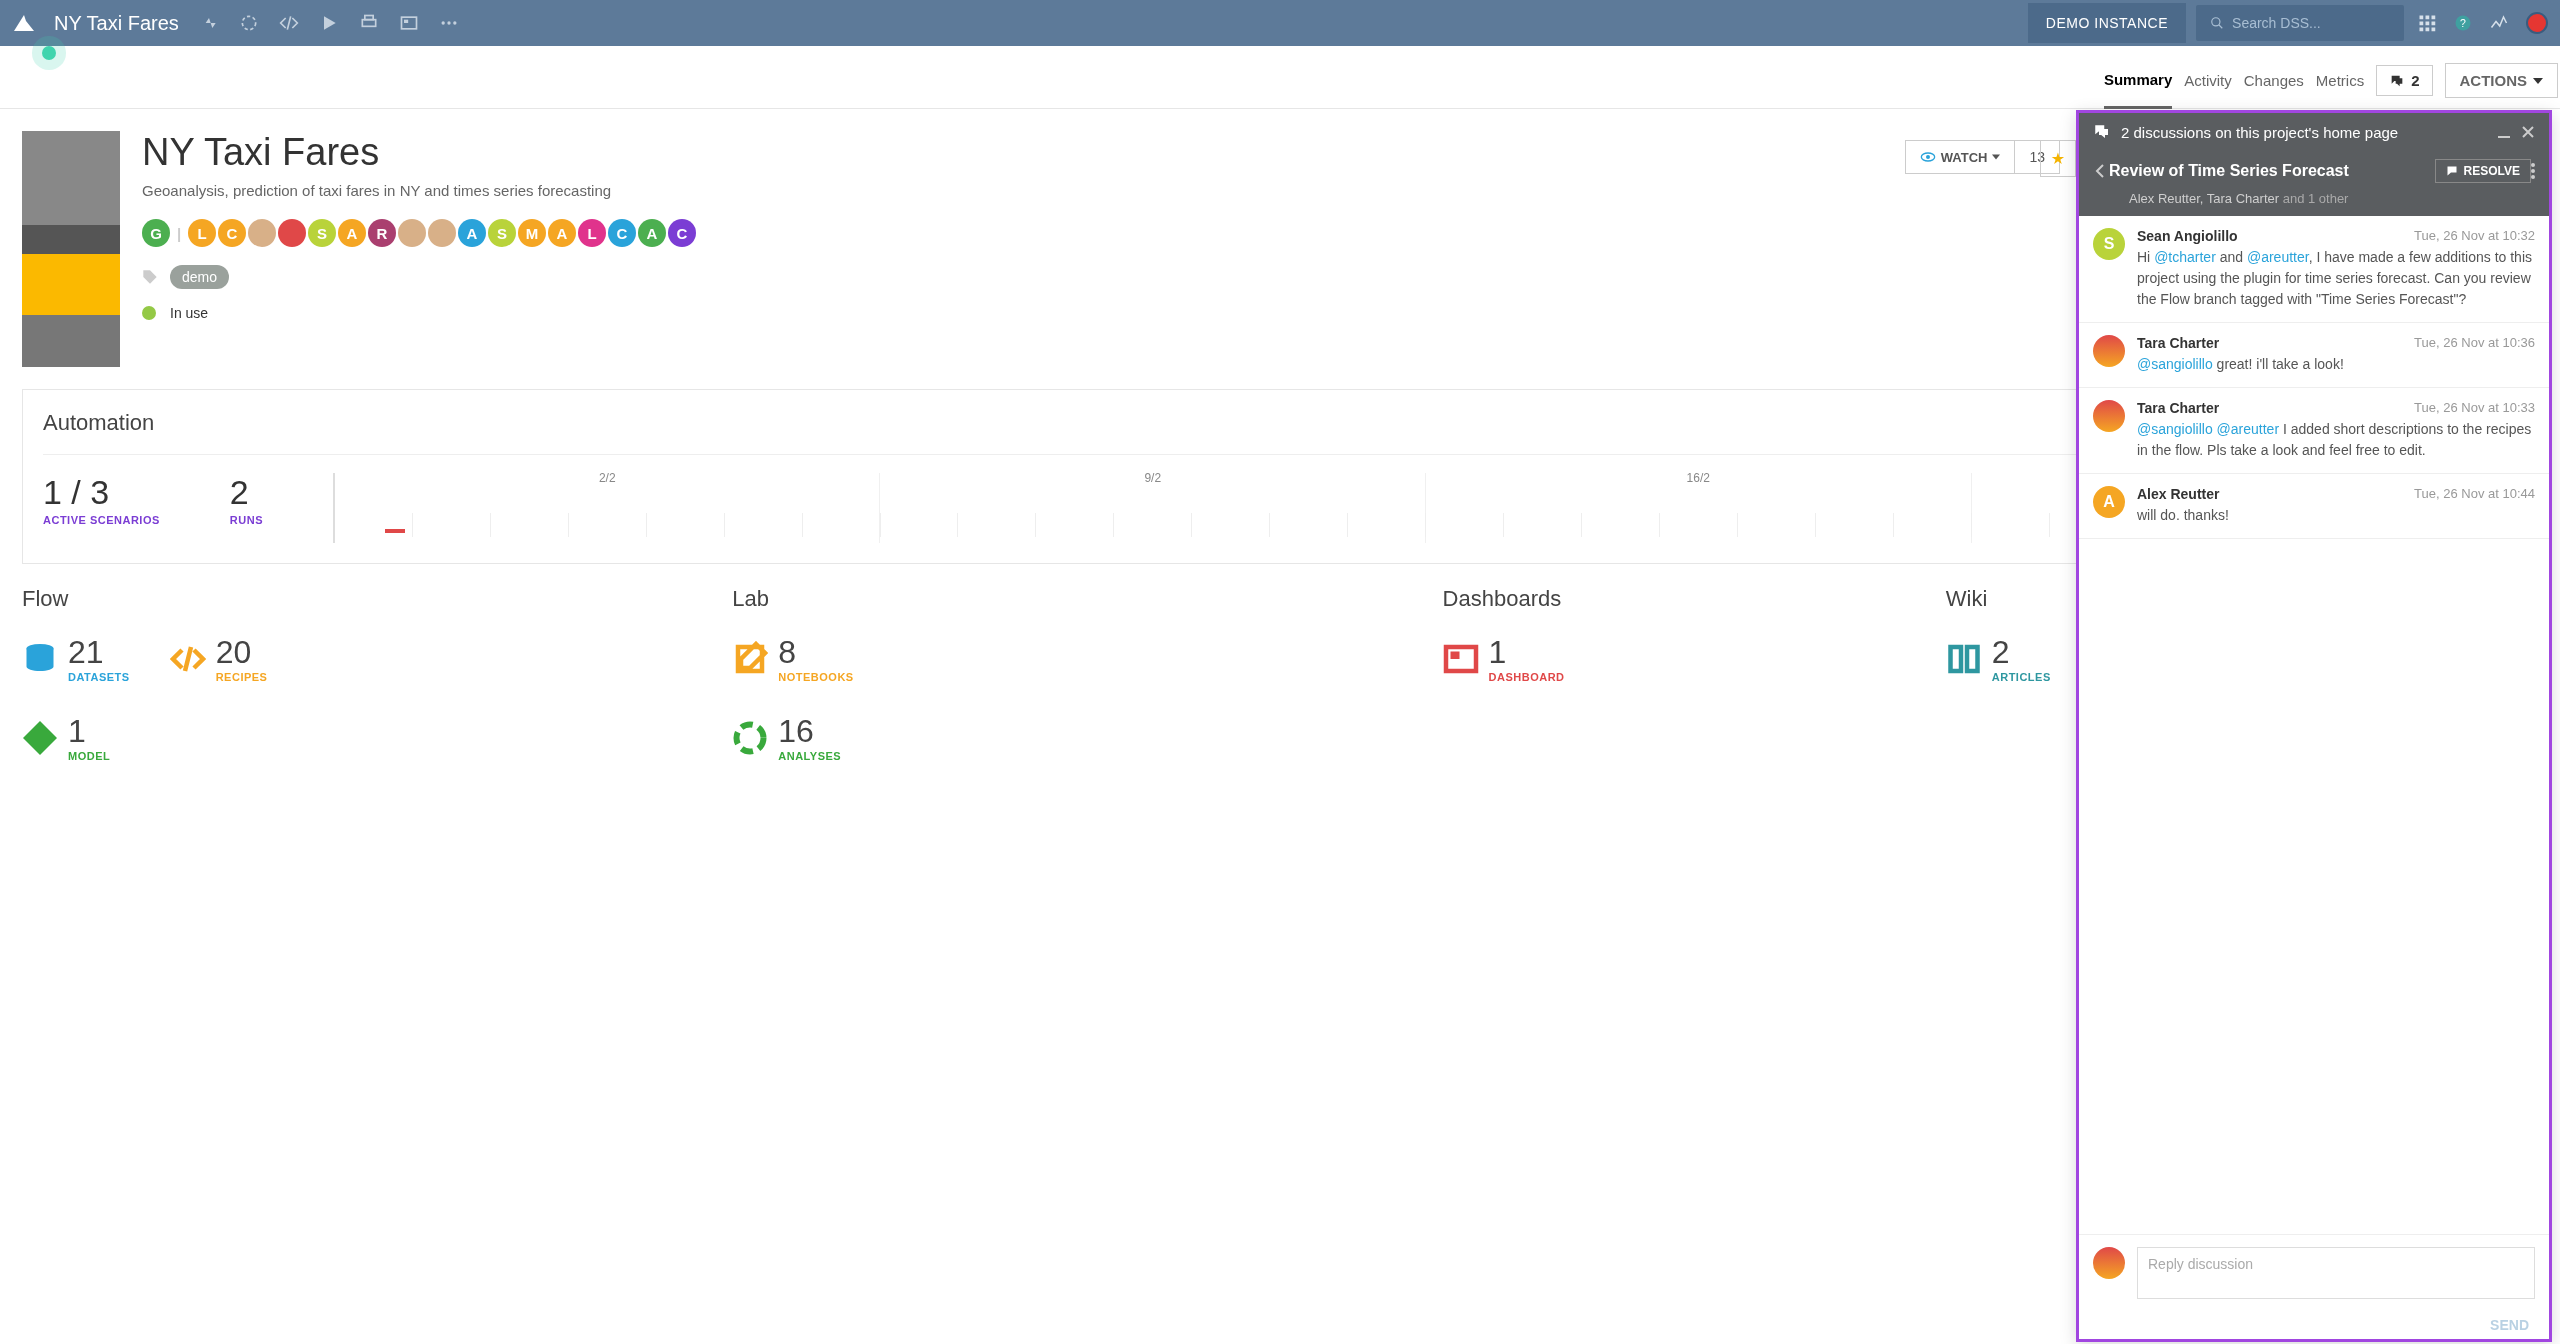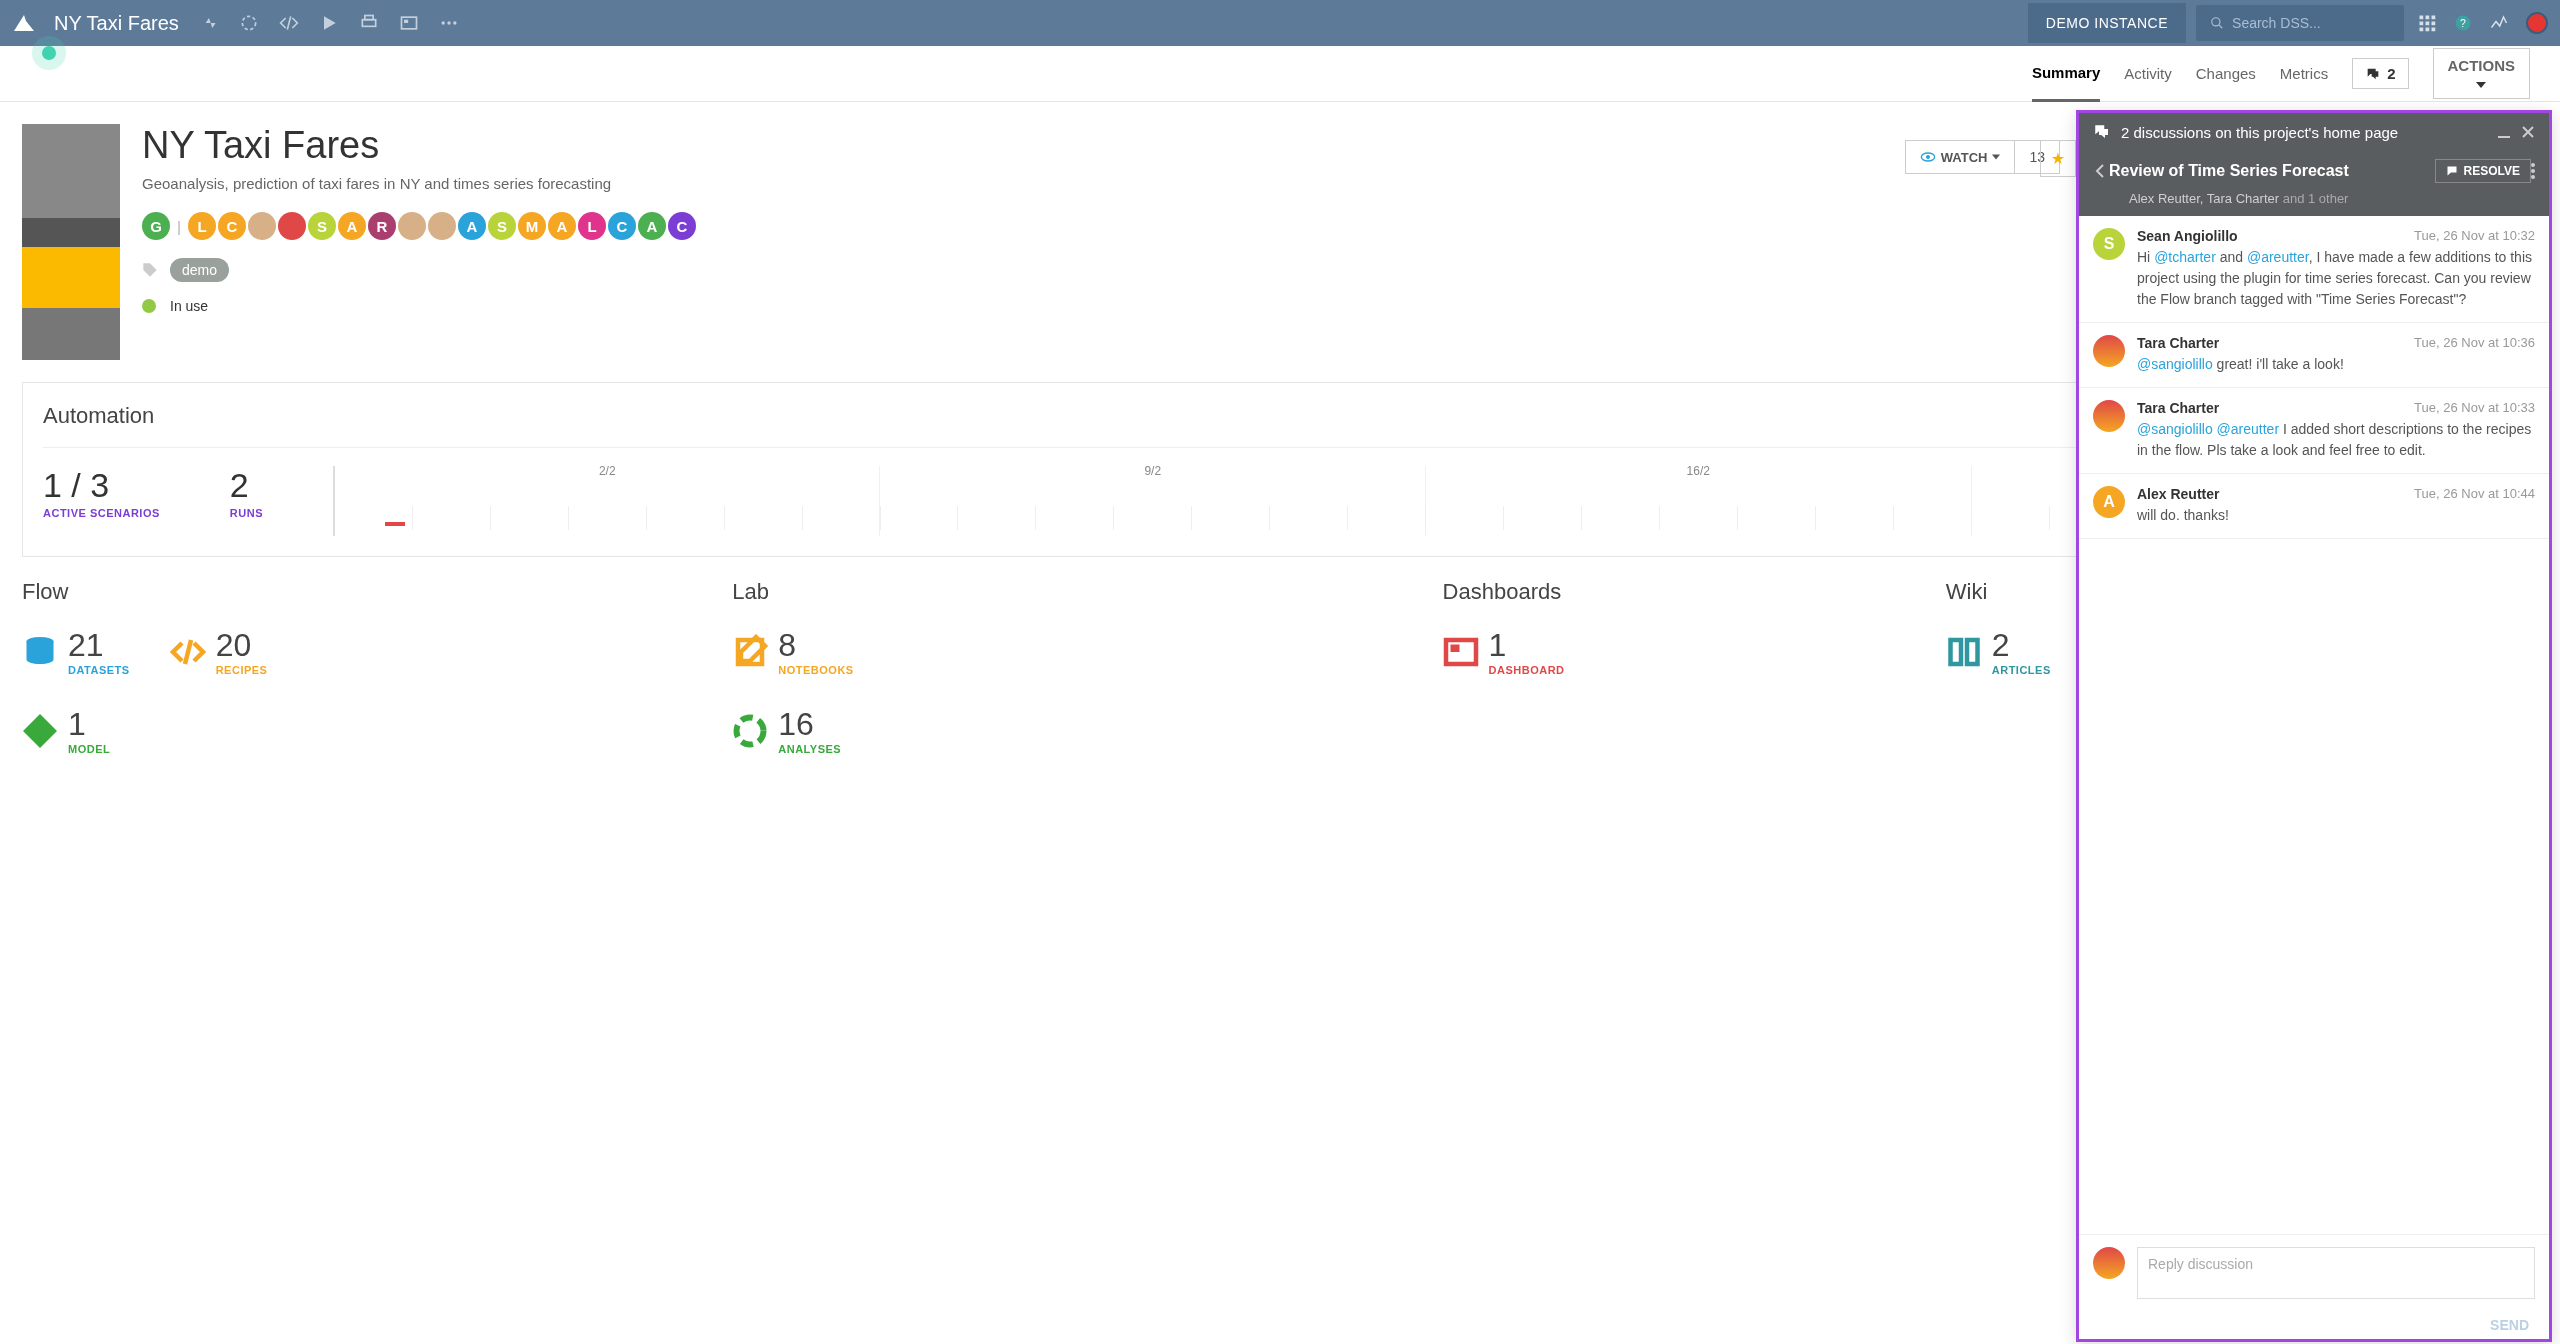--- a/index.html
+++ b/index.html
@@ -16,25 +16,25 @@
 .search-box { background: #4c6a8a; display: flex; align-items: center; padding: 0 14px; height: 36px; border-radius: 2px; margin-left: 10px; width: 208px; }
 .search-box input { background: transparent; border: none; outline: none; color: #fff; font-size: 14px; margin-left: 8px; width: 100%; }
 .search-box input::placeholder { color: #a8bed3; }
 .topbar-right { display: flex; align-items: center; gap: 18px; margin-left: 14px; }
 .notif-badge { width: 22px; height: 22px; background: #e63632; border-radius: 50%; border: 2px solid #3a5c7f; position: relative; }
 
 
 .running-dot { position: absolute; top: 46px; left: 42px; width: 14px; height: 14px; background: #3fd4ad; border-radius: 50%; box-shadow: 0 0 0 10px rgba(63,212,173,0.2); }
 
 
-.subnav { height: 56px; display: flex; align-items: center; justify-content: flex-end; border-bottom: 1px solid #e6e6e6; padding: 0 30px; gap: 24px; font-size: 15px; color: #666; }
+.subnav { height: 56px; display: flex; align-items: center; justify-content: flex-end; border-bottom: 1px solid #e6e6e6; padding: 0 2px; gap: 12px; font-size: 15px; color: #666; margin-top: 7px; }
 .subnav .tab { cursor: pointer; padding: 18px 0; }
 .subnav .tab.active { color: #000; font-weight: 600; border-bottom: 3px solid #666; }
 .comments-pill { border: 1px solid #ccc; padding: 6px 12px; display: flex; align-items: center; gap: 6px; font-weight: 700; color: #333; cursor: pointer; }
-.actions-btn { border: 1px solid #ccc; padding: 8px 14px; font-weight: 700; cursor: pointer; display: flex; align-items: center; gap: 6px; flex-direction: column; }
+.actions-btn { border: 1px solid #ccc; padding: 8px 14px; font-weight: 700; cursor: pointer; display: flex; align-items: center; gap: 6px; }
 
 
 .main { padding: 22px; display: flex; gap: 22px; }
 .proj-img { width: 98px; height: 236px; background: #bbb; position: relative; overflow: hidden; }
 .taxi-bg { position: absolute; inset:0; background: linear-gradient(#888 0%, #888 40%, #555 40%, #555 52%, #fbb900 52%, #fbb900 78%, #777 78%); }
 .proj-info h1 { font-size: 38px; color: #333; font-weight: 400; margin-bottom: 8px; }
 .proj-info .subtitle { color: #666; font-size: 15px; margin-bottom: 20px; }
 .avatars { display: flex; align-items: center; gap: 2px; margin-bottom: 18px; }
 .avatar { width: 28px; height: 28px; border-radius: 50%; display: inline-flex; align-items: center; justify-content: center; color: #fff; font-weight: 600; font-size: 15px; }
 .avatar.sep { background: transparent; color: #ccc; width: 14px; }

